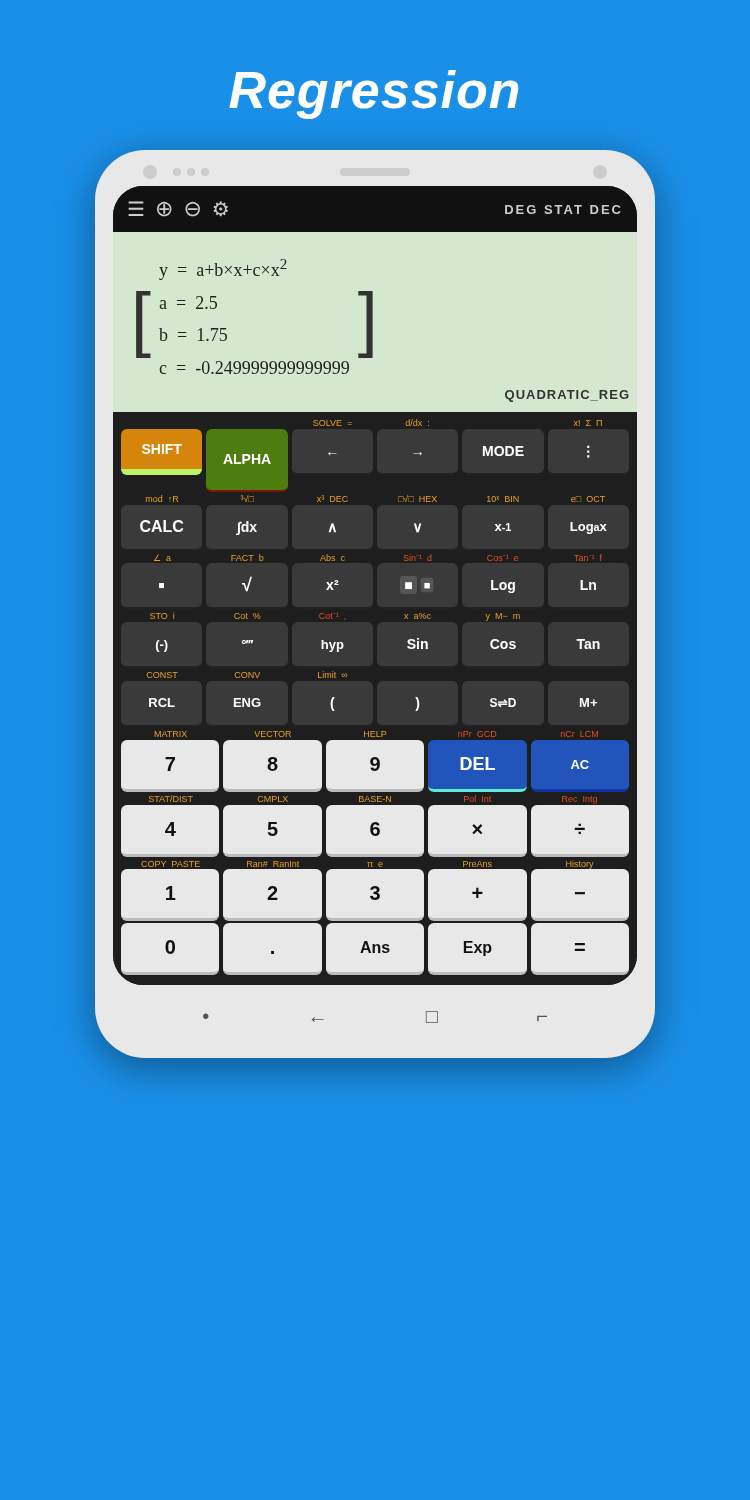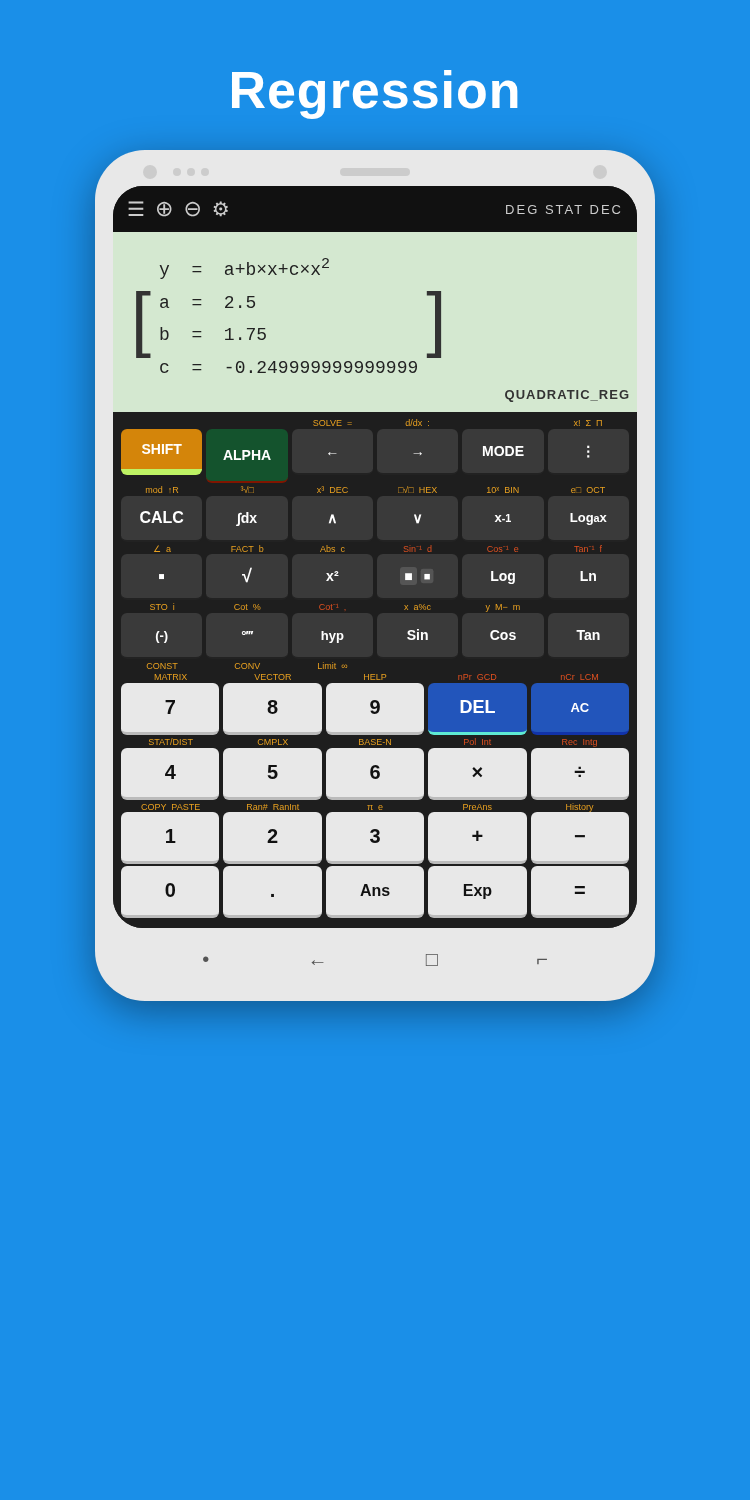--- a/index.html
+++ b/index.html
@@ -13,20 +13,21 @@
       font-family: 'Arial', sans-serif;
       overflow: hidden;
     }
     .page-title {
       color: white;
       font-size: 52px;
       font-weight: 800;
       margin-top: 60px;
       margin-bottom: 30px;
       letter-spacing: 1px;
+      font-style: italic;
     }
     
     .phone-shell {
       width: 560px;
       background: #e8e8e8;
       border-radius: 50px;
       padding: 18px;
       box-shadow: 0 10px 40px rgba(0,0,0,0.4);
       position: relative;
     }
@@ -79,35 +80,35 @@
       gap: 10px;
     }
     .calc-topbar-icon {
       color: #ccc;
       font-size: 20px;
     }
     .calc-topbar-status {
       margin-left: auto;
       color: #ccc;
       font-size: 13px;
-      font-weight: normal;
+      font-weight: bold;
       letter-spacing: 2px;
     }
     
     .calc-display {
       background: #d4e8d0;
       min-height: 180px;
       padding: 16px 18px;
       display: flex;
       flex-direction: column;
       justify-content: flex-start;
       position: relative;
     }
     .calc-display-formula {
-      font-family: Liberation Mono, monospace;
+      font-family: Liberation Serif, serif;
       font-size: 18px;
       color: #222;
       line-height: 1.7;
     }
     .calc-display-mode {
       position: absolute;
       bottom: 10px;
       right: 7px;
       font-size: 13px;
       color: #333;
@@ -190,23 +191,23 @@
     }
     .key-shift {
       background: #d4850a;
       color: #fff;
       height: 46px;
       font-size: 14px;
       font-weight: bold;
       border-bottom: 6px solid #bef264;
     }
     .key-alpha {
-      background: #14532d;
+      background: #4d7c0f;
       color: #fff;
-      height: 54px;
+      height: 63px;
       font-size: 14px;
       font-weight: bold;
       border-bottom: 2px solid #801500;
     }
     .key-del {
       background: #2255bb;
       color: #fff;
       height: 52px;
       font-size: 18px;
       font-weight: bold;
@@ -354,20 +355,28 @@
 
       <div class="key-label-row">
         <div class="small-label orange">CONST</div>
         <div class="small-label orange">CONV</div>
         <div class="small-label orange">Limit &nbsp;∞</div>
         <div class="small-label empty"> </div>
         <div class="small-label empty"> </div>
         <div class="small-label empty"> </div>
       </div>
 
+      <div class="key-row">
+        <button class="key key-dark" style="font-size:13px;">RCL</button>
+        <button class="key key-dark" style="font-size:13px;">ENG</button>
+        <button class="key key-dark">(</button>
+        <button class="key key-dark">)</button>
+        <button class="key key-dark" style="font-size:12px;">S⇌D</button>
+        <button class="key key-dark" style="font-size:13px;">M+</button>
+      </div>
 
       <div class="key-label-row">
         <div class="small-label orange">MATRIX</div>
         <div class="small-label orange">VECTOR</div>
         <div class="small-label orange">HELP</div>
         <div class="small-label red">nPr &nbsp;GCD</div>
         <div class="small-label red">nCr &nbsp;LCM</div>
       </div>
 
       <div class="key-row">

